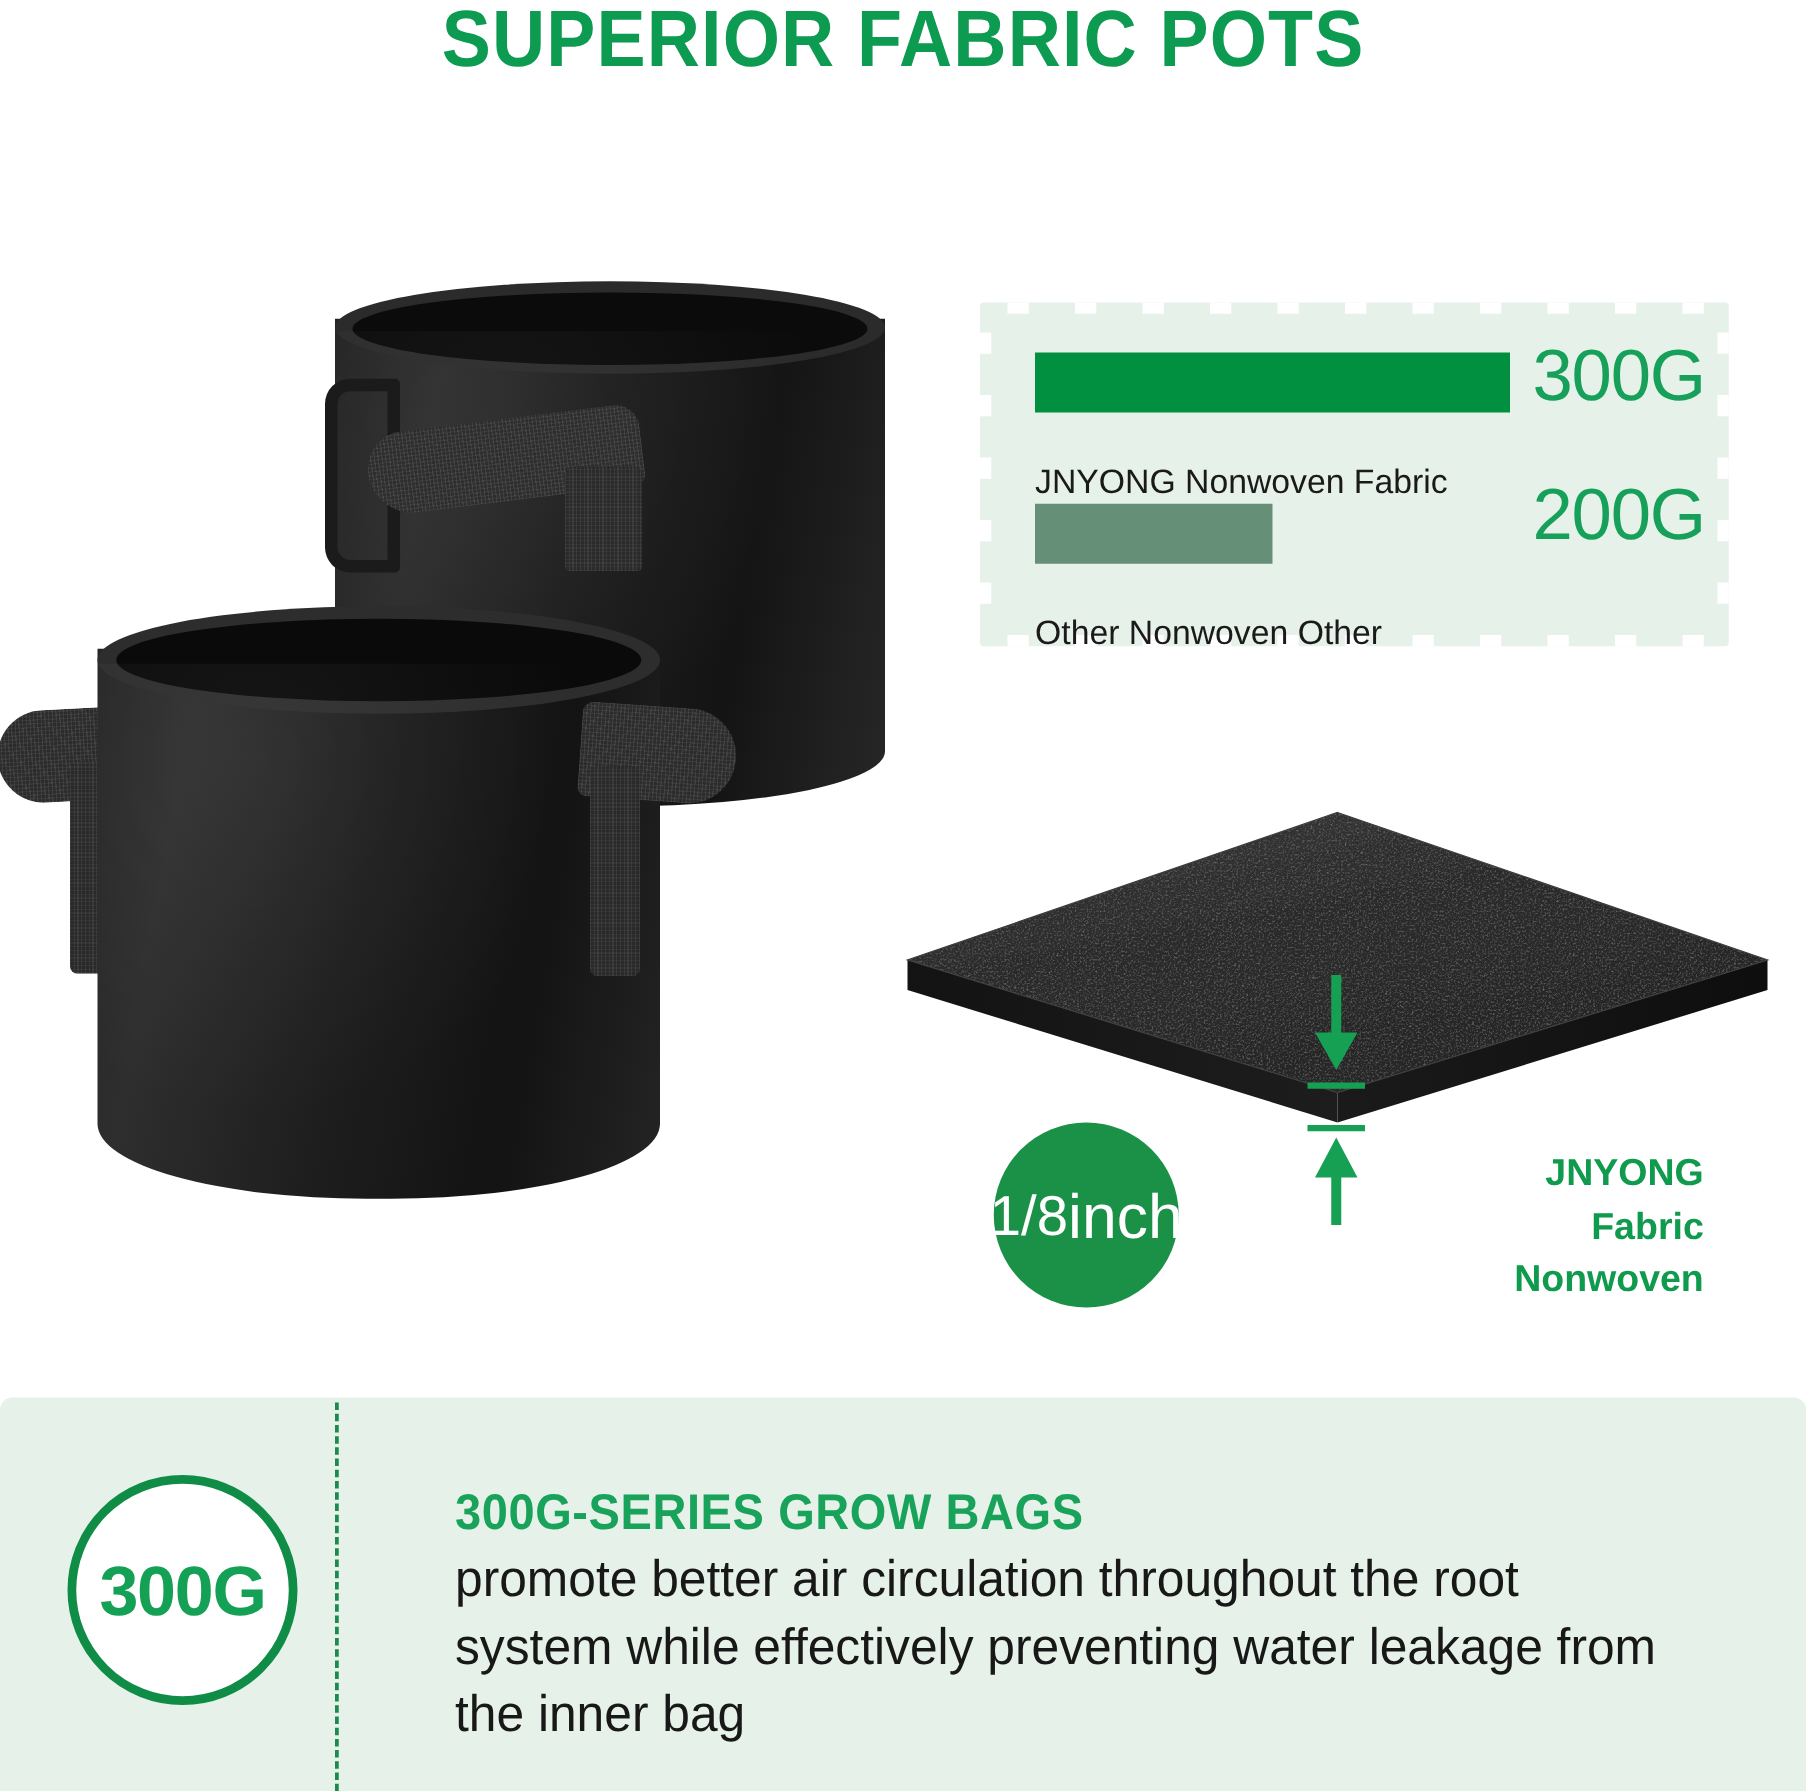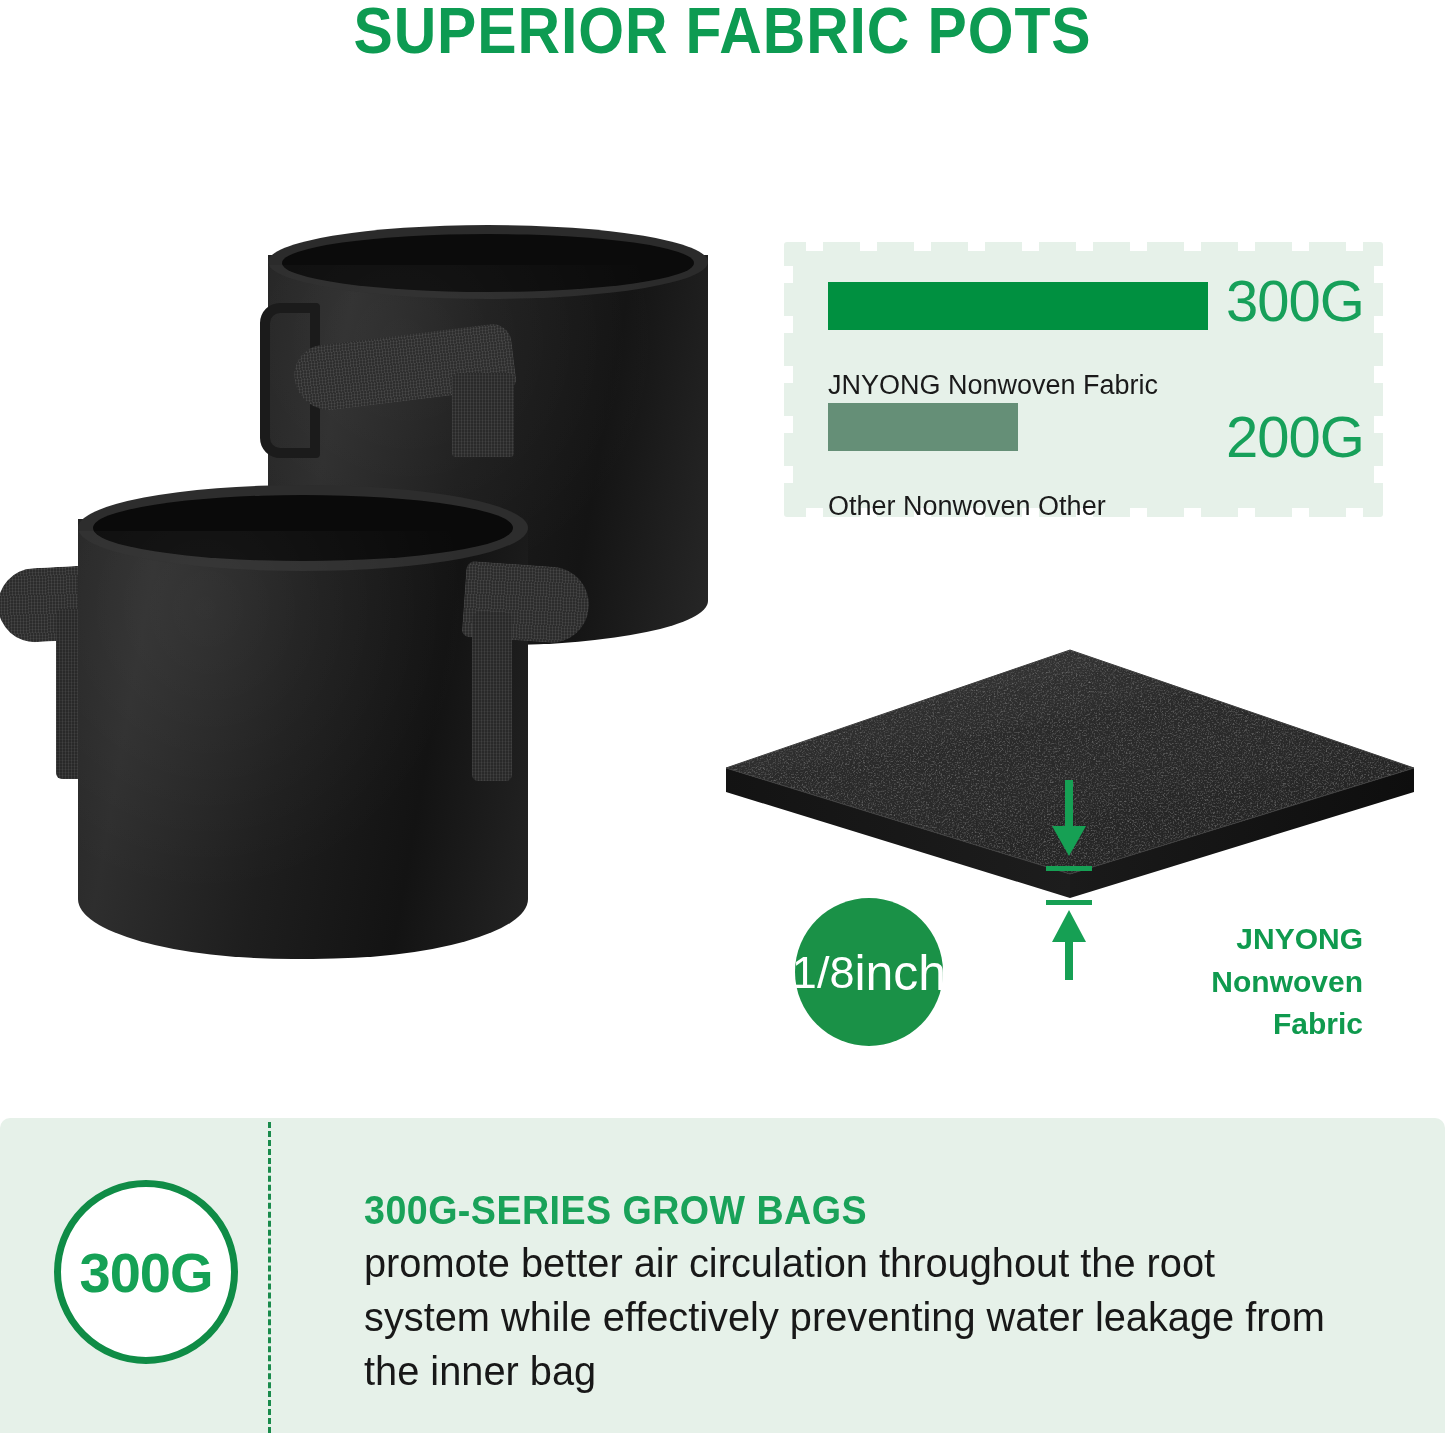--- a/index.html
+++ b/index.html
@@ -224,21 +224,21 @@
   .bar-value {
     position: absolute;
     font-family: "Liberation Sans", sans-serif;
     font-size: 58px;
     font-weight: normal;
     color: #17a05a;
     letter-spacing: -1px;
     line-height: 1;
   }
   .value-300 { left: 436px; top: 24px; }
-  .value-200 { left: 436px; top: 160px; }
+  .value-200 { left: 436px; top: 135px; }
 
   .bar-label {
     position: absolute;
     left: 38px;
     font-family: "Liberation Sans", sans-serif;
     font-size: 27px;
     color: #1a1a1a;
     line-height: 1;
     margin-top: 28px;
   }
@@ -515,22 +515,22 @@
     </g>
   </svg>
 
   <div class="badge-inch">
     <span class="frac">1/8</span>
     <span class="unit">inch</span>
   </div>
 
   <div id="fabric-caption">
     <div>JNYONG</div>
+    <div>Fabric</div>
     <div>Nonwoven</div>
-    <div>Fabric</div>
   </div>
 
 </div>
 
 <div id="bottom-banner"></div>
 
 <div id="banner-badge">
   <span class="badge-text">300G</span>
 </div>
 

